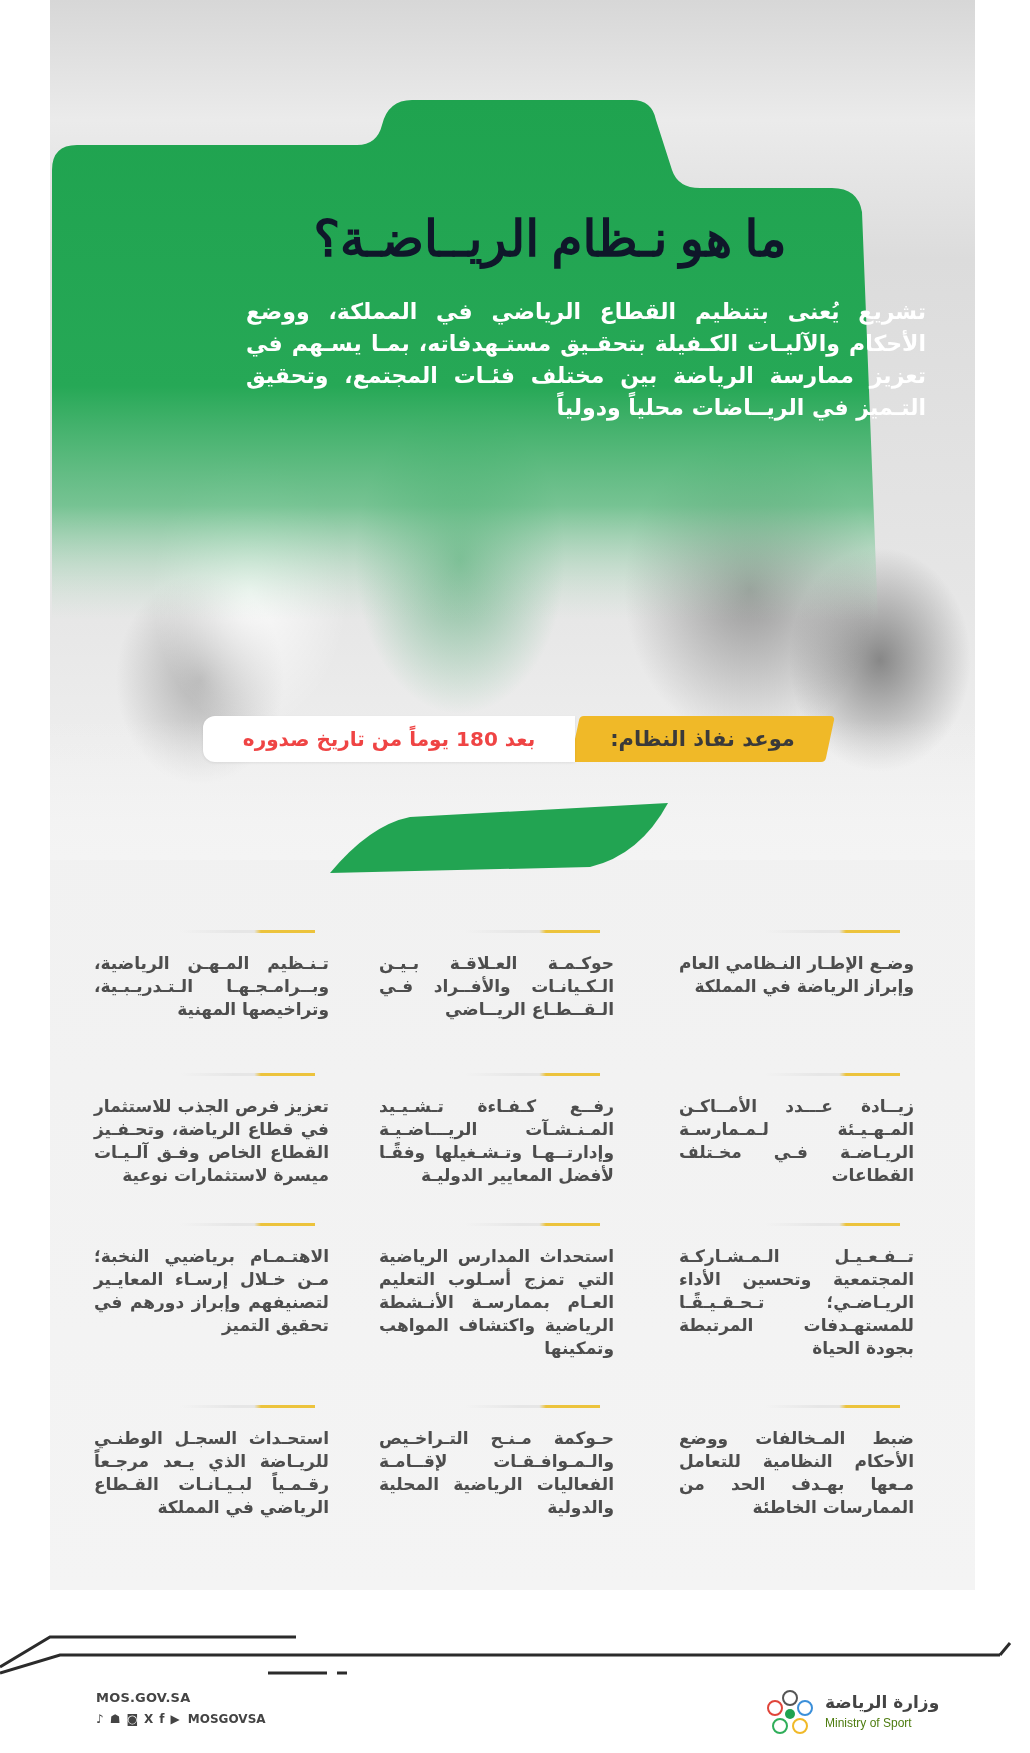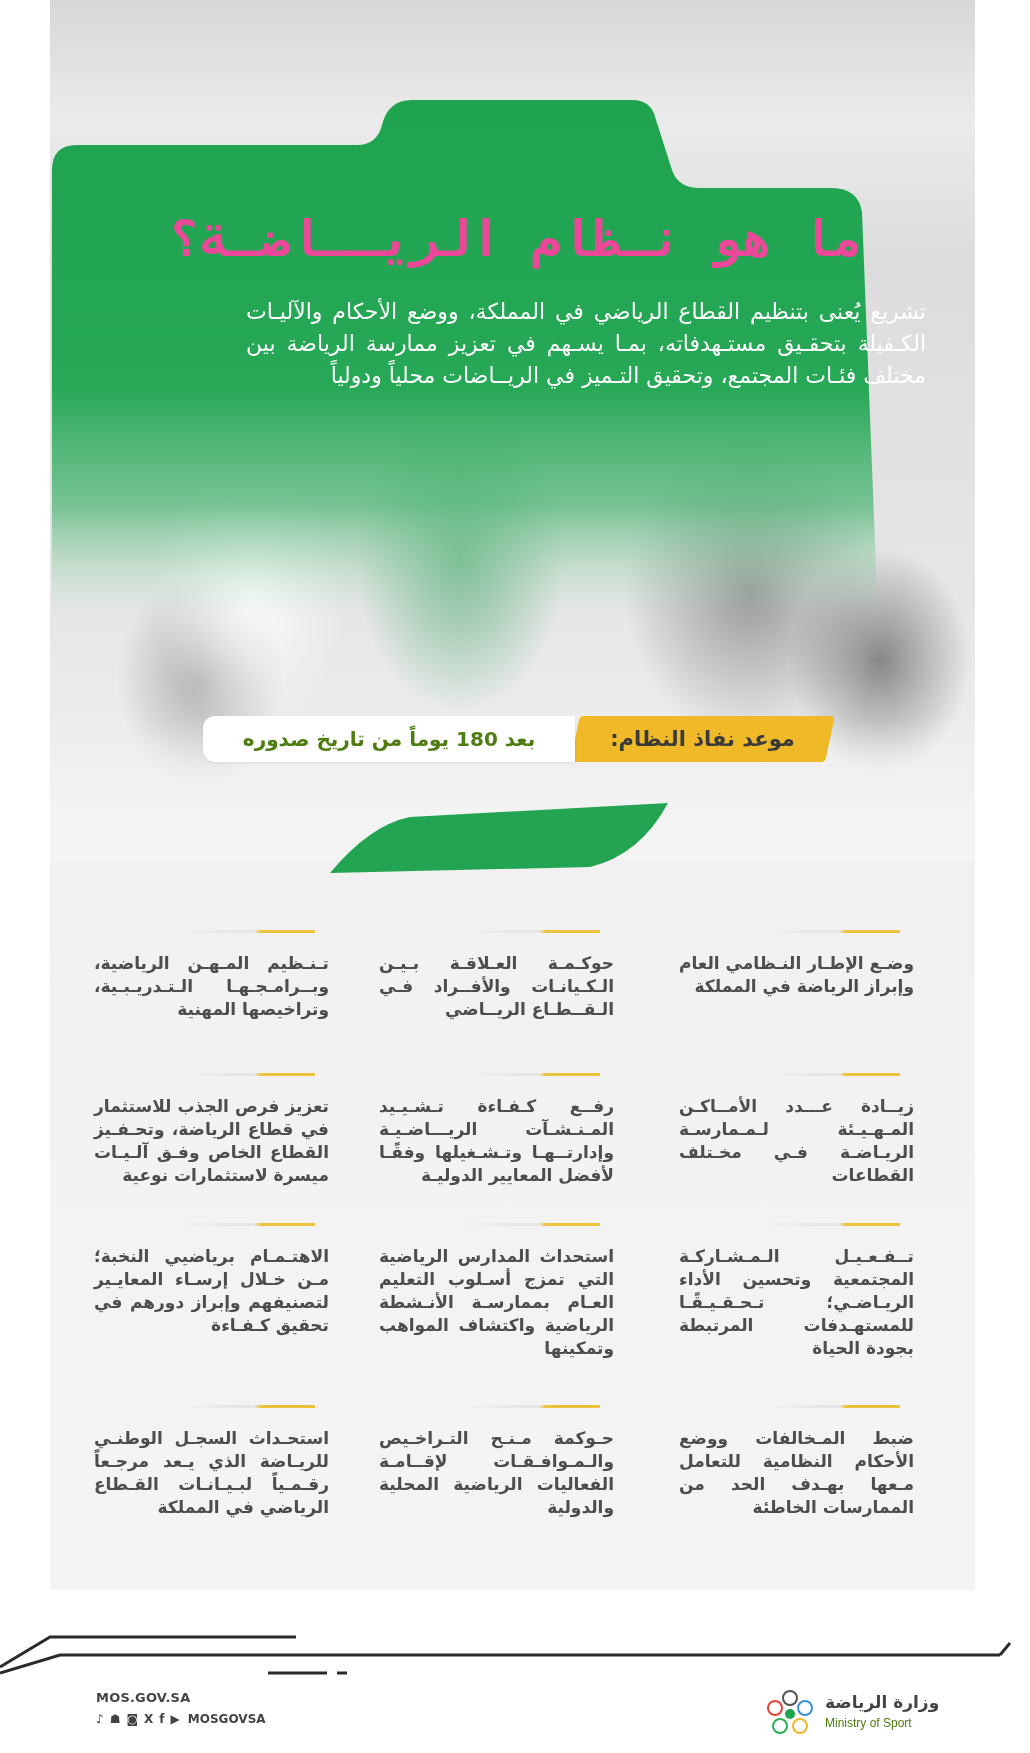--- a/index.html
+++ b/index.html
@@ -24,47 +24,47 @@
     content: ""; position: absolute; left: 0; right: 0; bottom: 0; height: 140px;
     background: linear-gradient(180deg, rgba(244,244,244,0), #f4f4f4);
   }
 
   
   .green-panel { position: absolute; left: 52px; top: 100px; width: 826px; height: 520px; }
   .green-panel svg { position: absolute; left: 0; top: 0; }
 
   .hero-title {
     position: absolute; right: 100px; top: 210px; width: 760px;
-    direction: rtl; text-align: left;
-    font-family: Liberation Mono, monospace; font-weight: bold;
-    font-size: 50px; color: #ec4899; letter-spacing: 1px;
+    direction: rtl; text-align: center;
+    font-family: Liberation Serif, serif; font-weight: bold;
+    font-size: 50px; color: #0f172a; letter-spacing: 1px;
   }
   .hero-text {
     position: absolute; right: 104px; top: 296px; width: 680px;
     direction: rtl; text-align: justify; text-align-last: right;
-    font-size: 22px; line-height: 32px; color: #ffffff; font-weight: normal;
+    font-size: 22px; line-height: 32px; color: #ffffff; font-weight: bold;
   }
 
   
   .pill-wrap { position: absolute; left: 200px; top: 716px; height: 46px; width: 630px; direction: rtl; }
   .pill-label {
     position: absolute; right: 0; top: 0; height: 46px; width: 255px;
     background: #f0b928; transform: skewX(-12deg); border-radius: 4px;
   }
   .pill-label span {
     display: block; transform: skewX(12deg); text-align: center;
     font-size: 21px; font-weight: bold; color: #3a3a3a; line-height: 46px;
   }
   .pill-value {
     position: absolute; right: 255px; top: 0; height: 46px; width: 372px;
     background: #ffffff; border-radius: 12px 0 0 12px;
     box-shadow: 0 1px 3px rgba(0,0,0,0.08);
   }
   .pill-value span {
-    display: block; text-align: center; font-size: 20px; color: #4d7c0f; line-height: 46px; font-weight: bold;
+    display: block; text-align: center; font-size: 20px; color: #ef4444; line-height: 46px; font-weight: bold;
   }
 
   
   .targets-banner { position: absolute; left: 330px; top: 795px; width: 340px; height: 80px; }
   .targets-banner svg { position: absolute; left: 0; top: 0; }
   .targets-banner span {
     position: absolute; left: 0; right: 0; top: 22px; text-align: center;
     color: #ffffff; font-size: 22px; font-weight: bold; direction: rtl;
   }
 
@@ -168,21 +168,21 @@
   <div class="item col-r" style="top:293px">
     <div class="bar"></div>
     <p>تــفـعـيـل الـمـشـاركـة المجتمعية وتحسين الأداء الريـاضـي؛ تـحـقـيـقًـا للمستهـدفات المرتبطة بجودة الحياة</p>
   </div>
   <div class="item col-m" style="top:293px">
     <div class="bar"></div>
     <p>استحداث المدارس الرياضية التي تمزج أسـلوب التعليم العـام بممارسـة الأنـشطة الرياضية واكتشاف المواهب وتمكينها</p>
   </div>
   <div class="item col-l" style="top:293px">
     <div class="bar"></div>
-    <p>الاهتـمـام برياضيي النخبة؛ مـن خـلال إرسـاء المعايـير لتصنيفهم وإبراز دورهم في تحقيق كـفـاءة</p>
+    <p>الاهتـمـام برياضيي النخبة؛ مـن خـلال إرسـاء المعايـير لتصنيفهم وإبراز دورهم في تحقيق التميز</p>
   </div>
 
   <div class="item col-r" style="top:475px">
     <div class="bar"></div>
     <p>ضبط المـخالفات ووضع الأحكام النظامية للتعامل مـعها بهـدف الحد من الممارسات الخاطئة</p>
   </div>
   <div class="item col-m" style="top:475px">
     <div class="bar"></div>
     <p>حـوكمة مـنـح التـراخـيص والـمـوافـقـات لإقــامـة الفعاليات الرياضية المحلية والدولية</p>
   </div>

